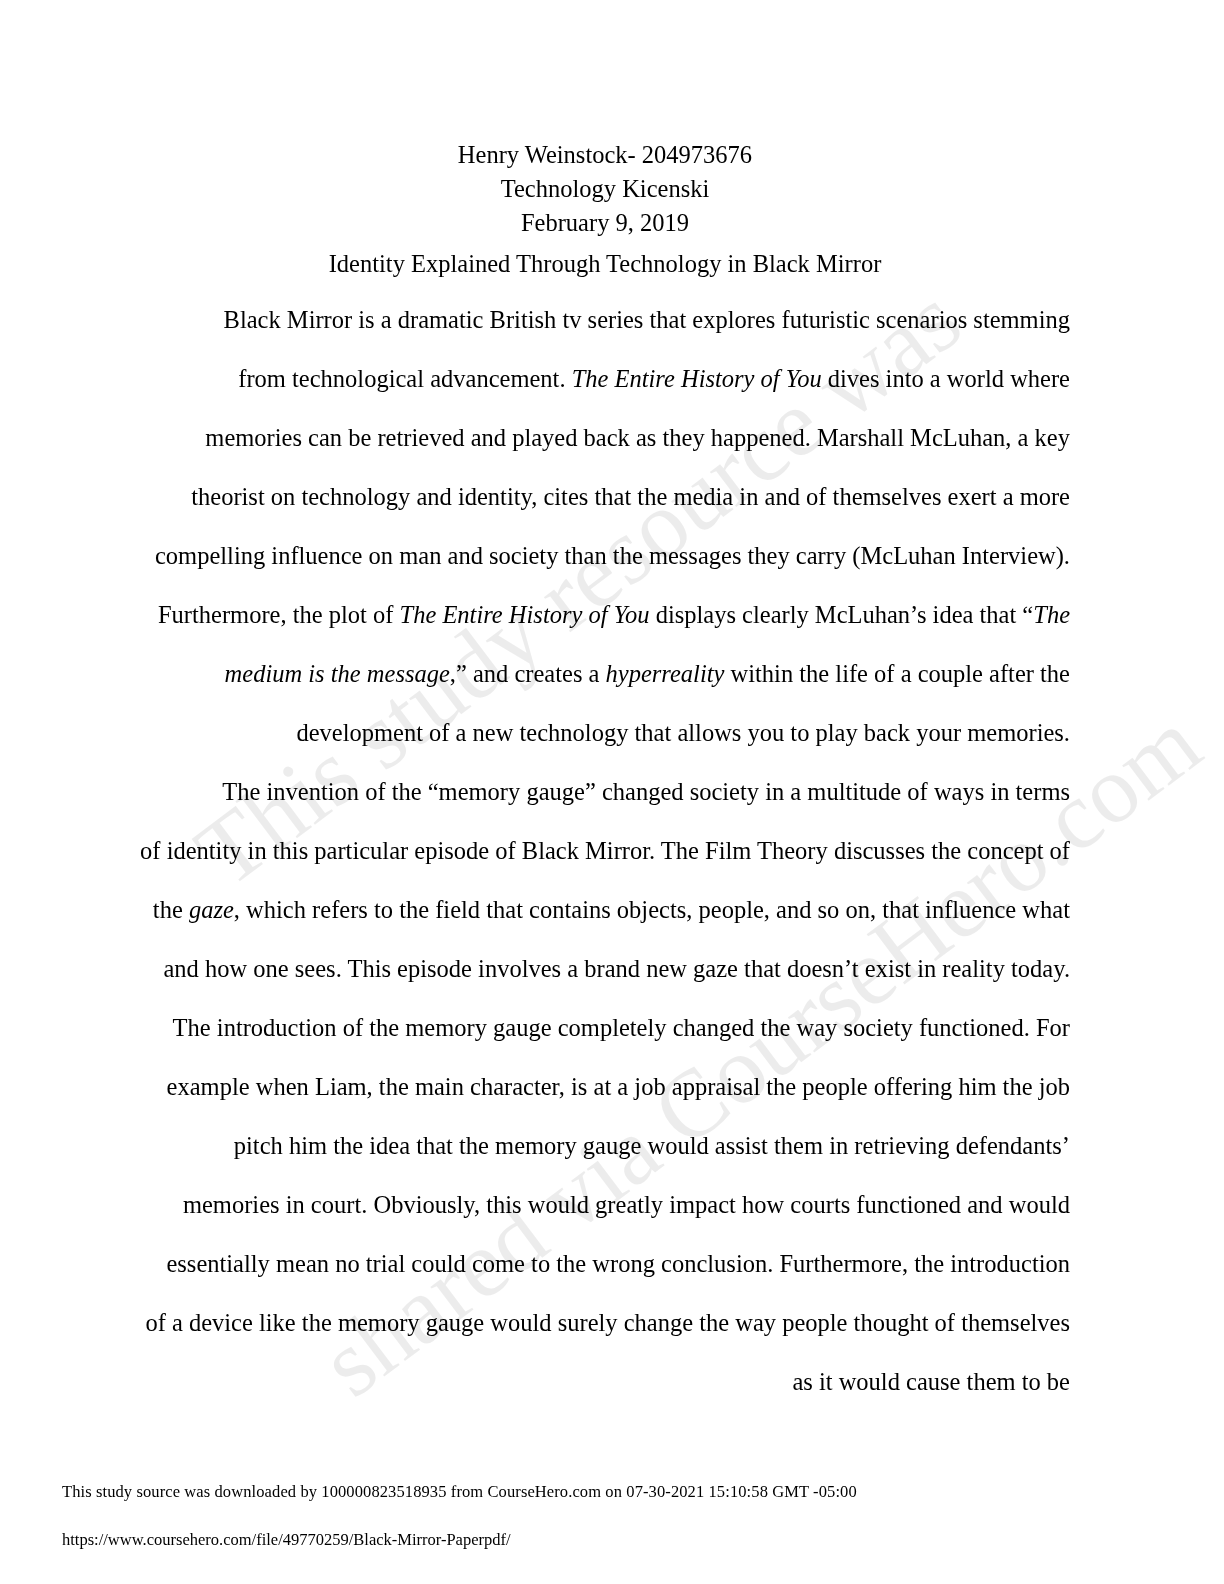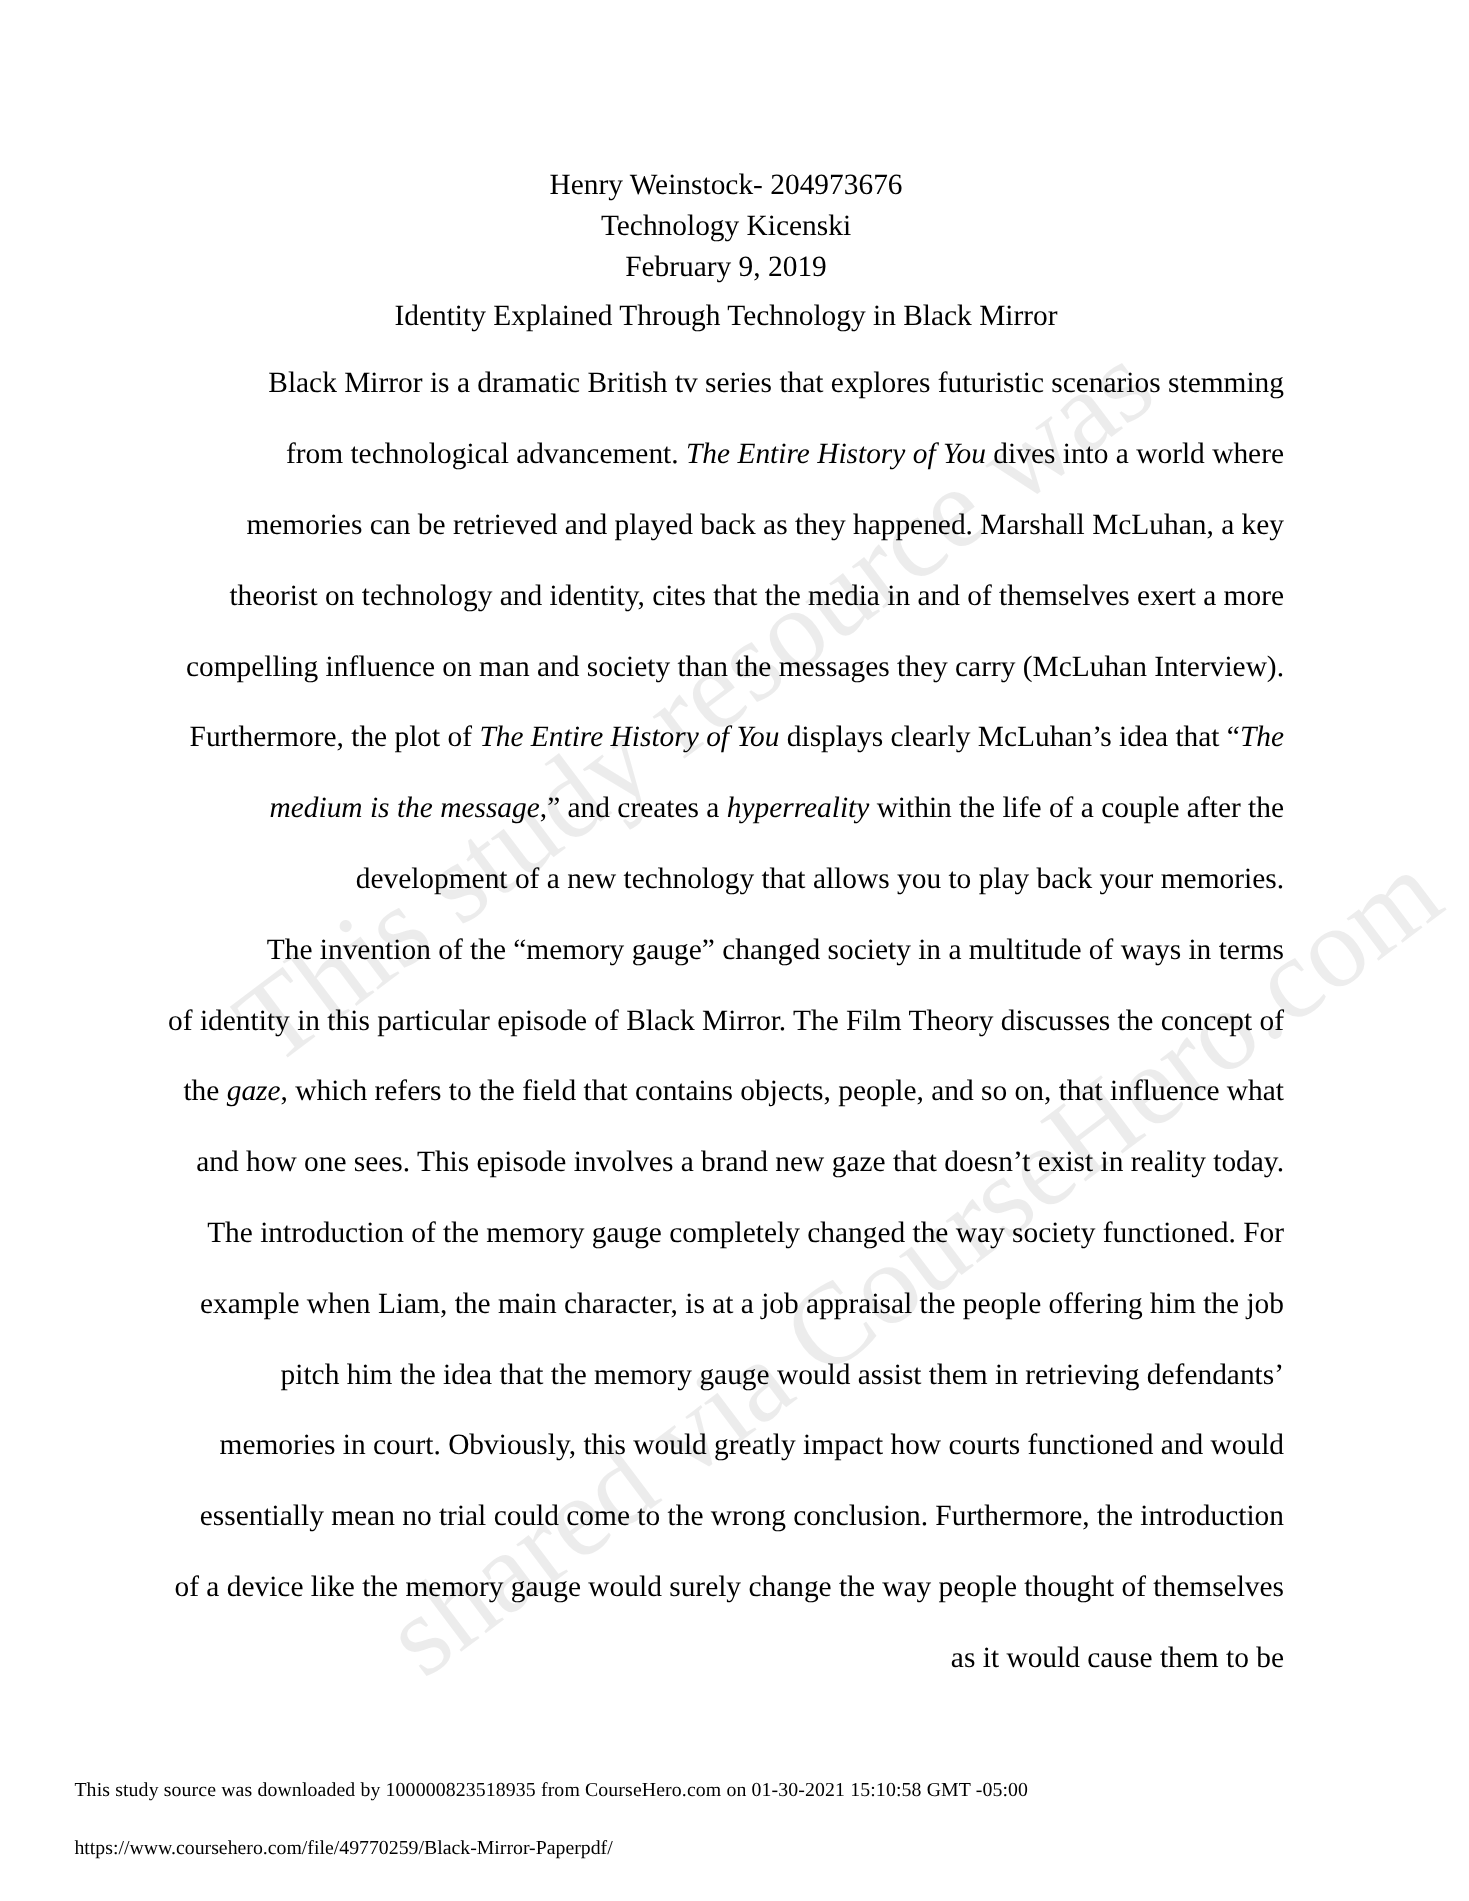--- a/index.html
+++ b/index.html
@@ -138,17 +138,17 @@
     </div>
 
     <div class="title">Identity Explained Through Technology in Black Mirror</div>
 
     <p class="para"><span>Black Mirror is a dramatic British tv series that explores futuristic scenarios stemming from technological advancement. </span><em>The Entire History of You</em><span> dives into a world where memories can be retrieved and played back as they happened. Marshall McLuhan, a key theorist on technology and identity, cites that the media in and of themselves exert a more compelling influence on man and society than the messages they carry (McLuhan Interview). Furthermore, the plot of  </span><em>The Entire History of You</em><span> displays clearly McLuhan’s idea that “</span><em>The medium is the message</em><span>,” and creates a </span><em>hyperreality</em><span> within the life of a couple after the development of a new technology that allows you to play back your memories.</span></p>
     <p class="para"><span>The invention of the “memory gauge” changed society in a multitude of ways in terms of identity in this particular episode of Black Mirror.  The Film Theory discusses the concept of the </span><em>gaze</em><span>, which refers to the field that contains objects, people, and so on, that influence what and how one sees. This episode involves a brand new gaze that doesn’t exist in reality today. The introduction of the memory gauge completely changed the way society functioned. For example when Liam, the main character, is at a job appraisal the people offering him the job pitch him the idea that the memory gauge would assist them in retrieving defendants’ memories in court. Obviously, this would greatly impact how courts functioned and would essentially mean no trial could come to the wrong conclusion. Furthermore, the introduction of a device like the memory gauge would surely change the way people thought of themselves as it would cause them to be</span></p>
 
   </div>
 
   <div class="footer-wrap">
-    <div class="footer-line1">This study source was downloaded by 100000823518935 from CourseHero.com on 01-30-2021 15:10:58 GMT -05:00</div>
+    <div class="footer-line1">This study source was downloaded by 100000823518935 from CourseHero.com on 07-30-2021 15:10:58 GMT -05:00</div>
     <div class="footer-line2">https://www.coursehero.com/file/49770259/Black-Mirror-Paperpdf/</div>
   </div>
 
 </div>
 
 </body></html>

